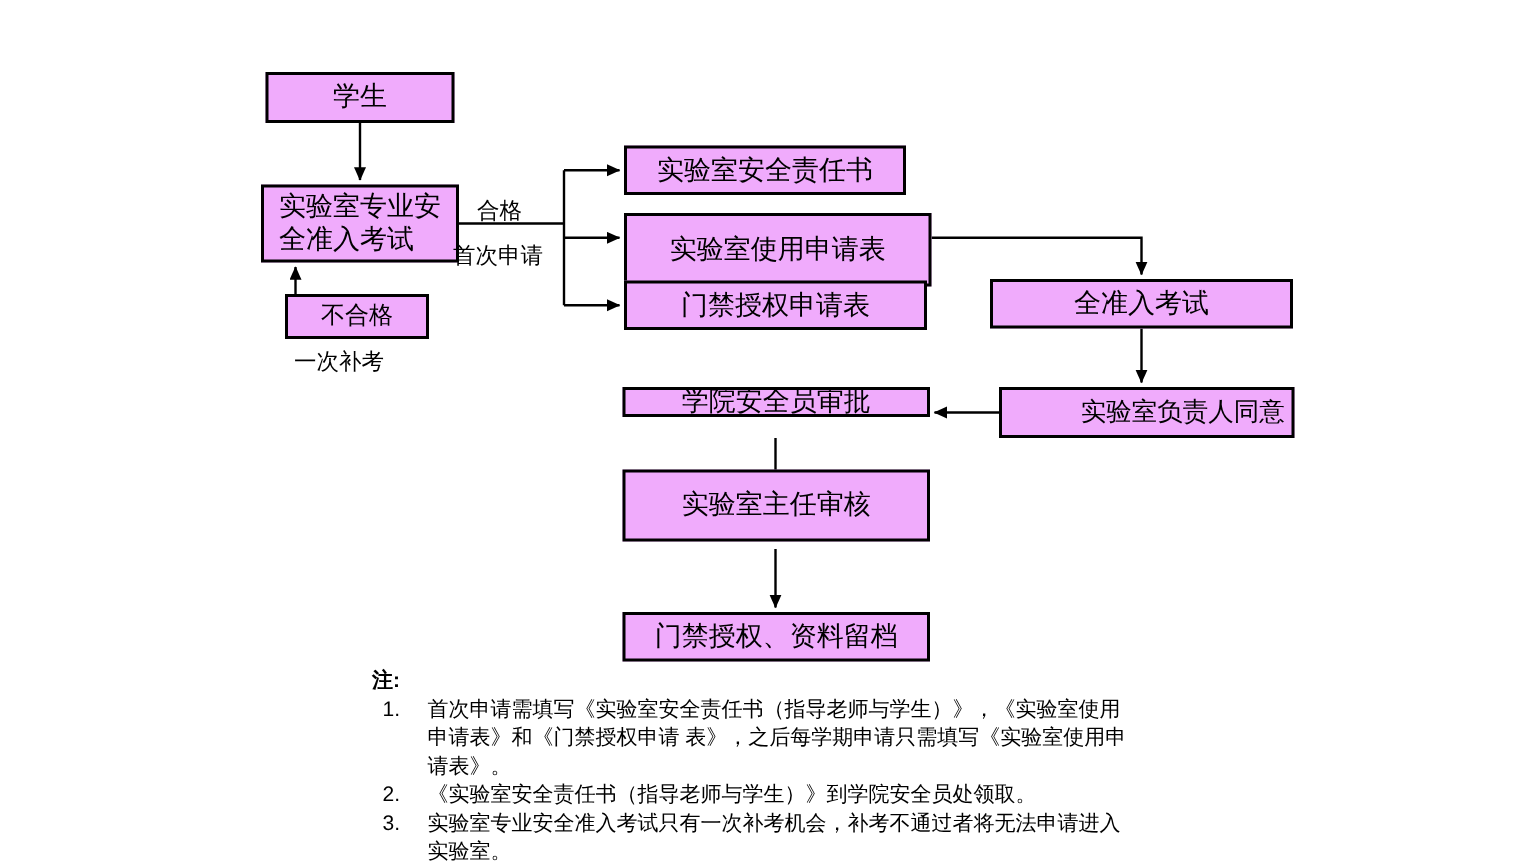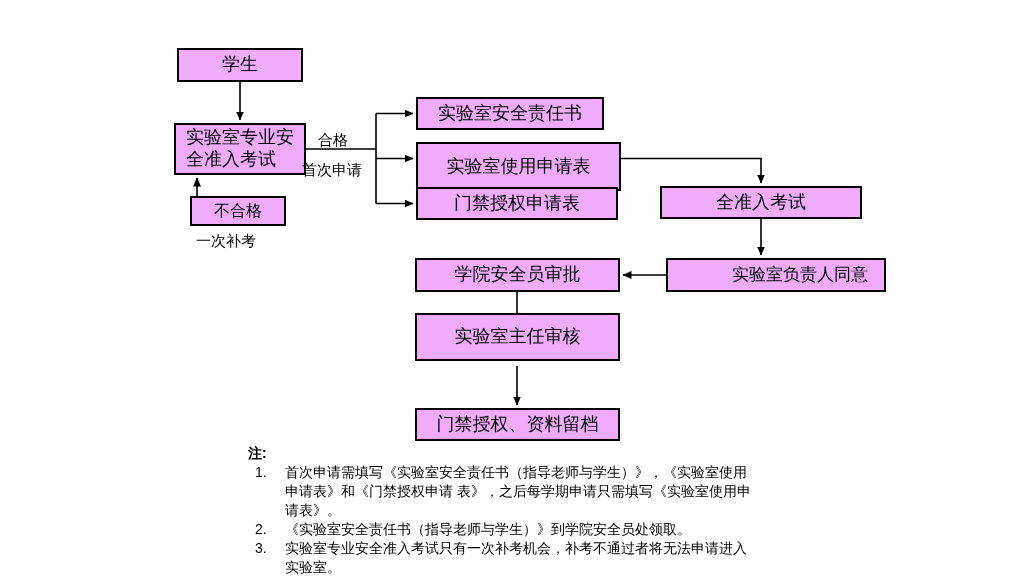--- a/index.html
+++ b/index.html
@@ -64,23 +64,23 @@
   <div class="node small" style="left:190px; top:196px; width:96px; height:30px;">不合格</div>
 
   <div class="node" style="left:416px; top:97px;  width:188px; height:33px;">实验室安全责任书</div>
 
   <div class="node" style="left:416px; top:142px; width:205px; height:49px;">实验室使用申请表</div>
 
   <div class="node" style="left:416px; top:187px; width:202px; height:33px;">门禁授权申请表</div>
 
   <div class="node" style="left:660px; top:186px; width:202px; height:33px;">全准入考试</div>
 
-  <div class="node" style="left:666px; top:258px; width:220px; height:34px; font-size:17px;padding-left:48px;">实验室负责人同意</div>
+  <div class="node" style="left:666px; top:258px; width:197px; height:34px; font-size:17px;padding-left:48px;">实验室负责人同意</div>
 
-  <div class="node" style="left:415px; top:258px; width:205px; height:34px;">学院安全员审批</div>
+  <div class="node" style="left:415px; top:258px; width:205px; height:20px;">学院安全员审批</div>
 
   <div class="node" style="left:415px; top:313px; width:205px; height:48px;">实验室主任审核</div>
 
   <div class="node" style="left:415px; top:408px; width:205px; height:33px;">门禁授权、资料留档</div>
 
   <div class="edge-label" style="left:318px; top:131px;">合格</div>
 
   <div class="edge-label" style="left:302px; top:161px;font-family:Liberation Mono, monospace;">首次申请</div>
 
   <div class="edge-label" style="left:196px; top:232px;text-align:center;">一次补考</div>

